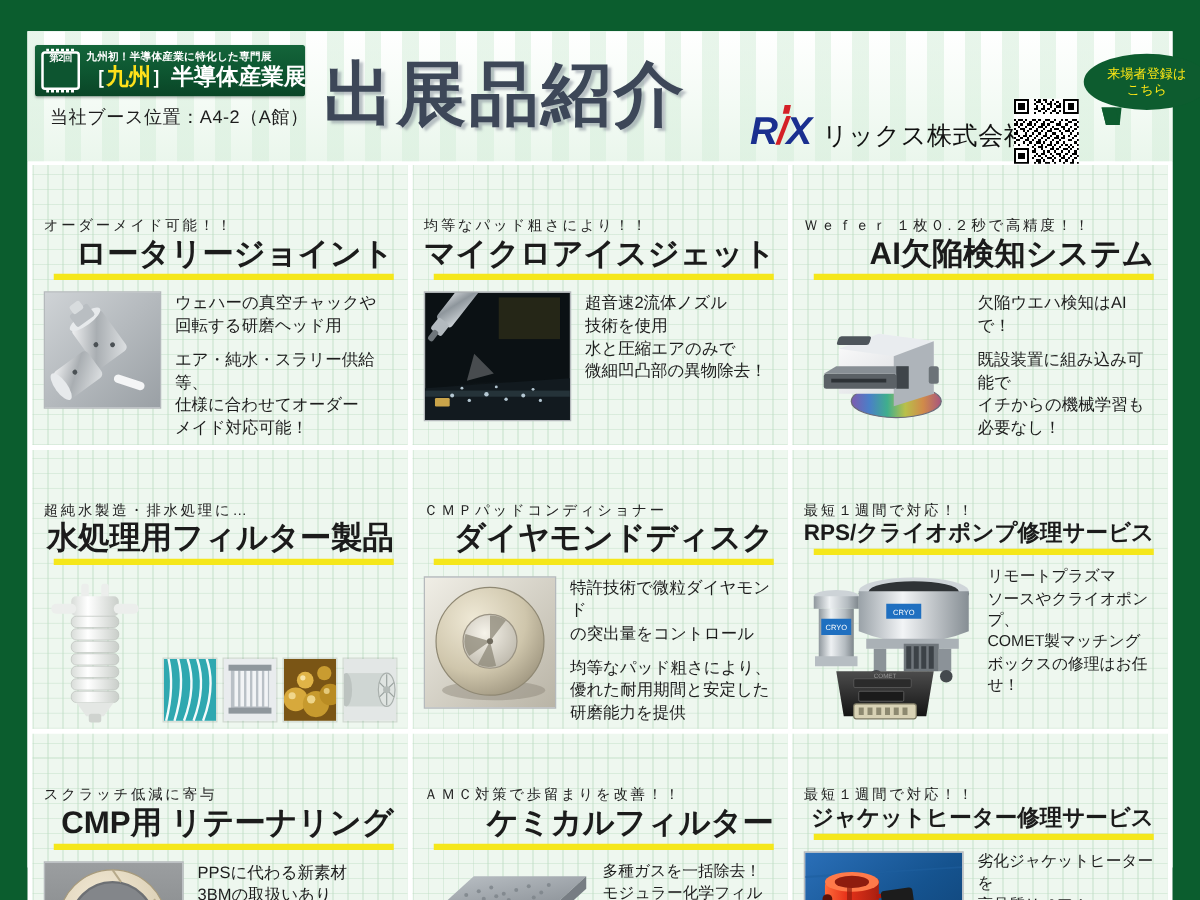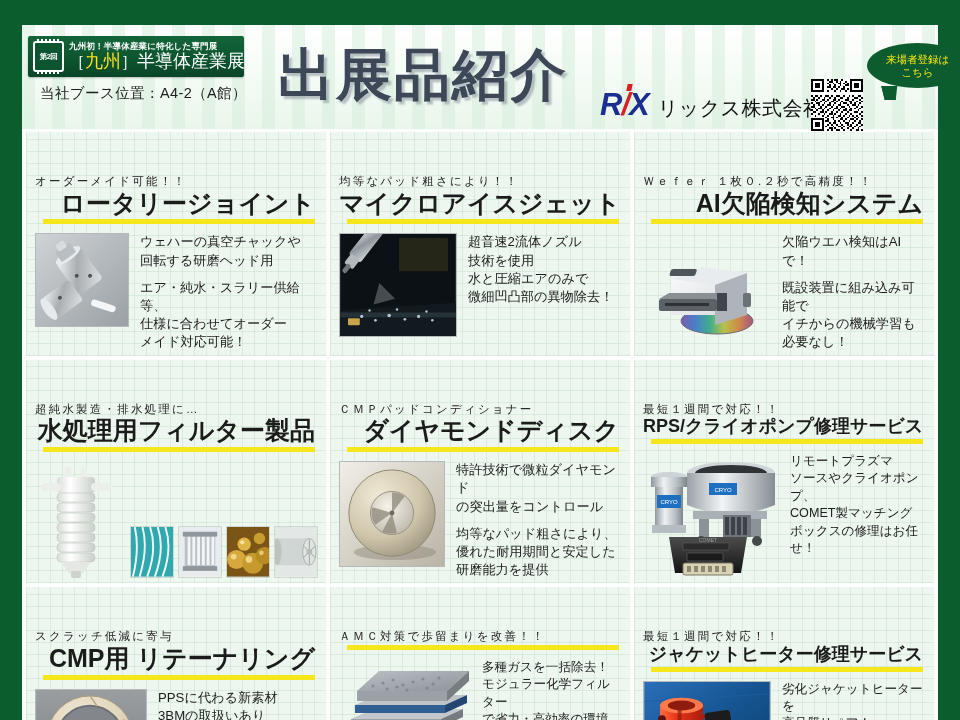--- a/index.html
+++ b/index.html
@@ -44,53 +44,53 @@
     display: flex; align-items: center;
     padding: 2px 4px 2px 5px;
     box-shadow: 0 1px 2px rgba(0,0,0,.25);
   }
   .chip-icon {
     width: 31px; height: 31px; flex: 0 0 31px;
     position: relative;
     background: #0d5530;
     border: 2px solid #ffffff;
     border-radius: 3px;
-    display: flex; align-items: center; justify-content: center;
+    display: flex; align-items: flex-start; justify-content: center;
     margin-right: 5px;
   }
   .chip-icon::before, .chip-icon::after {
     content: ""; position: absolute; left: 2px; right: 2px; height: 2px;
     background: repeating-linear-gradient(90deg,#fff 0 2px, transparent 2px 4px);
   }
   .chip-icon::before { top: -4px; }
   .chip-icon::after  { bottom: -4px; }
   .chip-icon span {
     color: #ffffff; font-size: 7.5px; font-weight: bold; letter-spacing: -0.5px;
     line-height: 1;
   }
   .badge-txt { display: flex; flex-direction: column; }
   .badge-tag {
     color: #ffffff; font-size: 8.5px; font-weight: bold;
     letter-spacing: 0.2px; line-height: 1.1; white-space: nowrap;
   }
   .badge-main {
-    font-size: 18px; font-weight: normal; line-height: 1.05;
+    font-size: 18px; font-weight: bold; line-height: 1.05;
     white-space: nowrap; margin-top: 1px;
   }
   .badge-main .kq { color: #ffe11a; }
   .badge-main .rest { color: #ffffff; }
   .badge-main .brk { color: #ffffff; font-size: 16px; }
   .booth {
     margin-top: 7px; margin-left: 12px;
     font-size: 14.5px; color: #1d1d1d; letter-spacing: 0.4px;
     white-space: nowrap;
   }
 
   .big-title {
-    position: absolute; left: 256px; top: 22px;
+    position: absolute; left: 237px; top: 22px;
     font-size: 56px; font-weight: bold;
     color: #3d4758;
     letter-spacing: 2px;
     line-height: 1;
     text-shadow: 3px 3px 2px rgba(110,120,135,0.45);
     white-space: nowrap;
   }
 
   .rix-block {
     position: absolute; left: 578px; top: 62px;
@@ -865,20 +865,21 @@
           <div class="para" style="white-space:pre-line">PPSに代わる新素材
 3BMの取扱いあり</div>
           <div class="para" style="white-space:pre-line">※メンブレン や
 　その他樹脂部品も展示</div>
         </div>
       </div>
     </div>
 
     <div class="card">
       <div class="kicker">ＡＭＣ対策で歩留まりを改善！！</div>
+      <div class="prod-title-wrap"><span class="prod-title">ケミカルフィルター</span></div>
       <div class="rule"></div>
       <div class="body">
         <div class="photo ph-chem" style="border:0;background:transparent">
           <svg viewBox="0 0 132 104">
             <defs>
               <linearGradient id="top8" x1="0" y1="0" x2="1" y2="1">
                 <stop offset="0" stop-color="#b9bfc4"></stop>
                     <stop offset="1" stop-color="#8e949a"></stop>
               </linearGradient>
             </defs>

